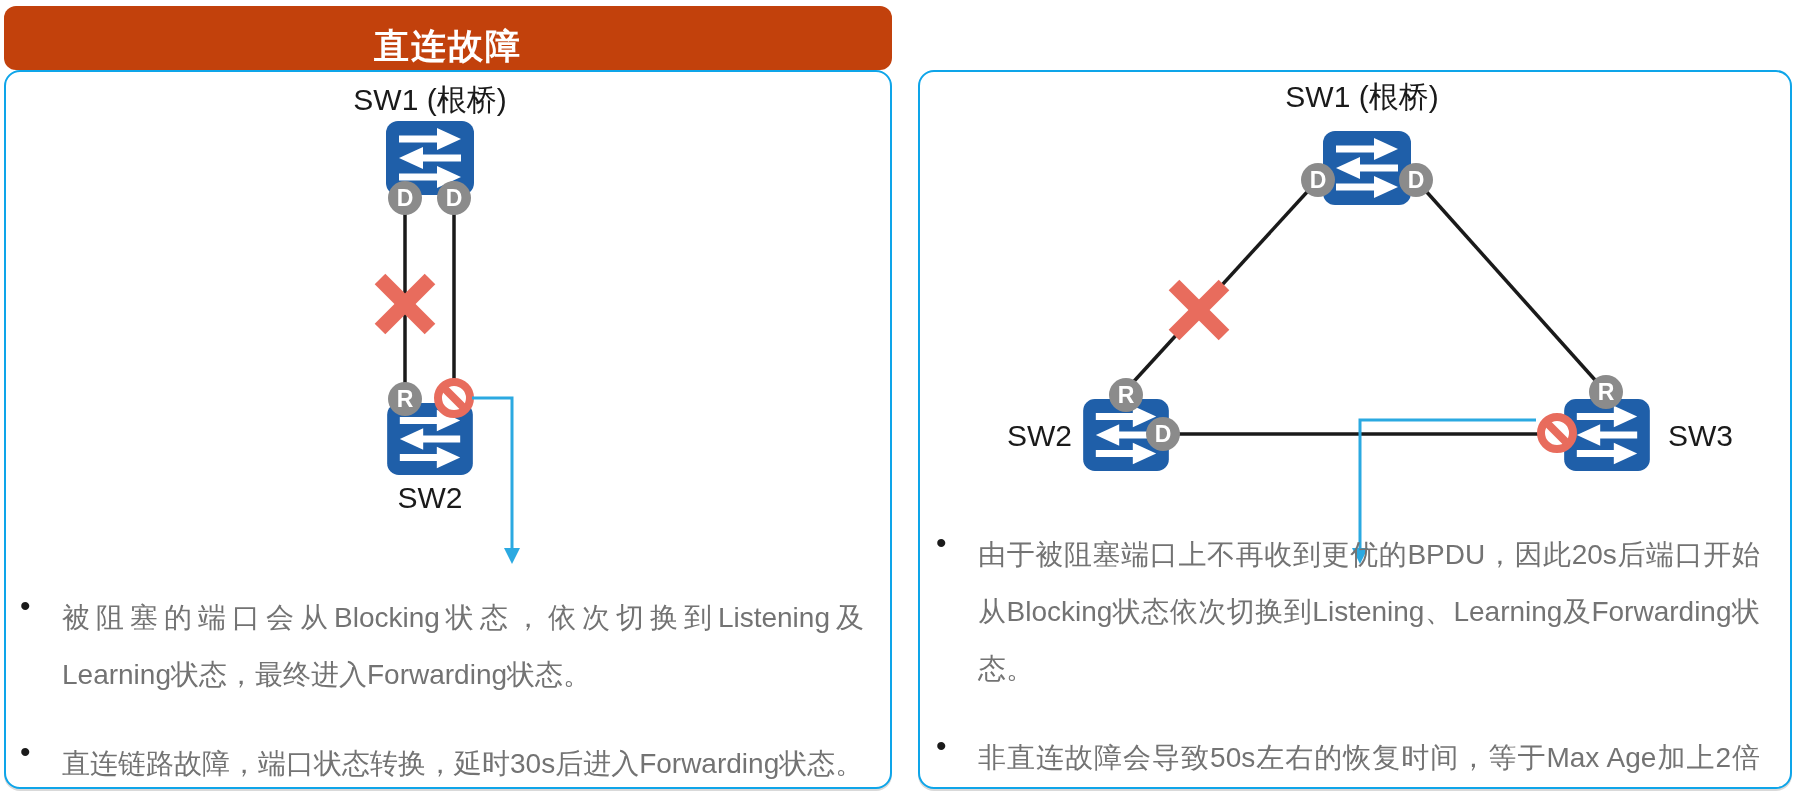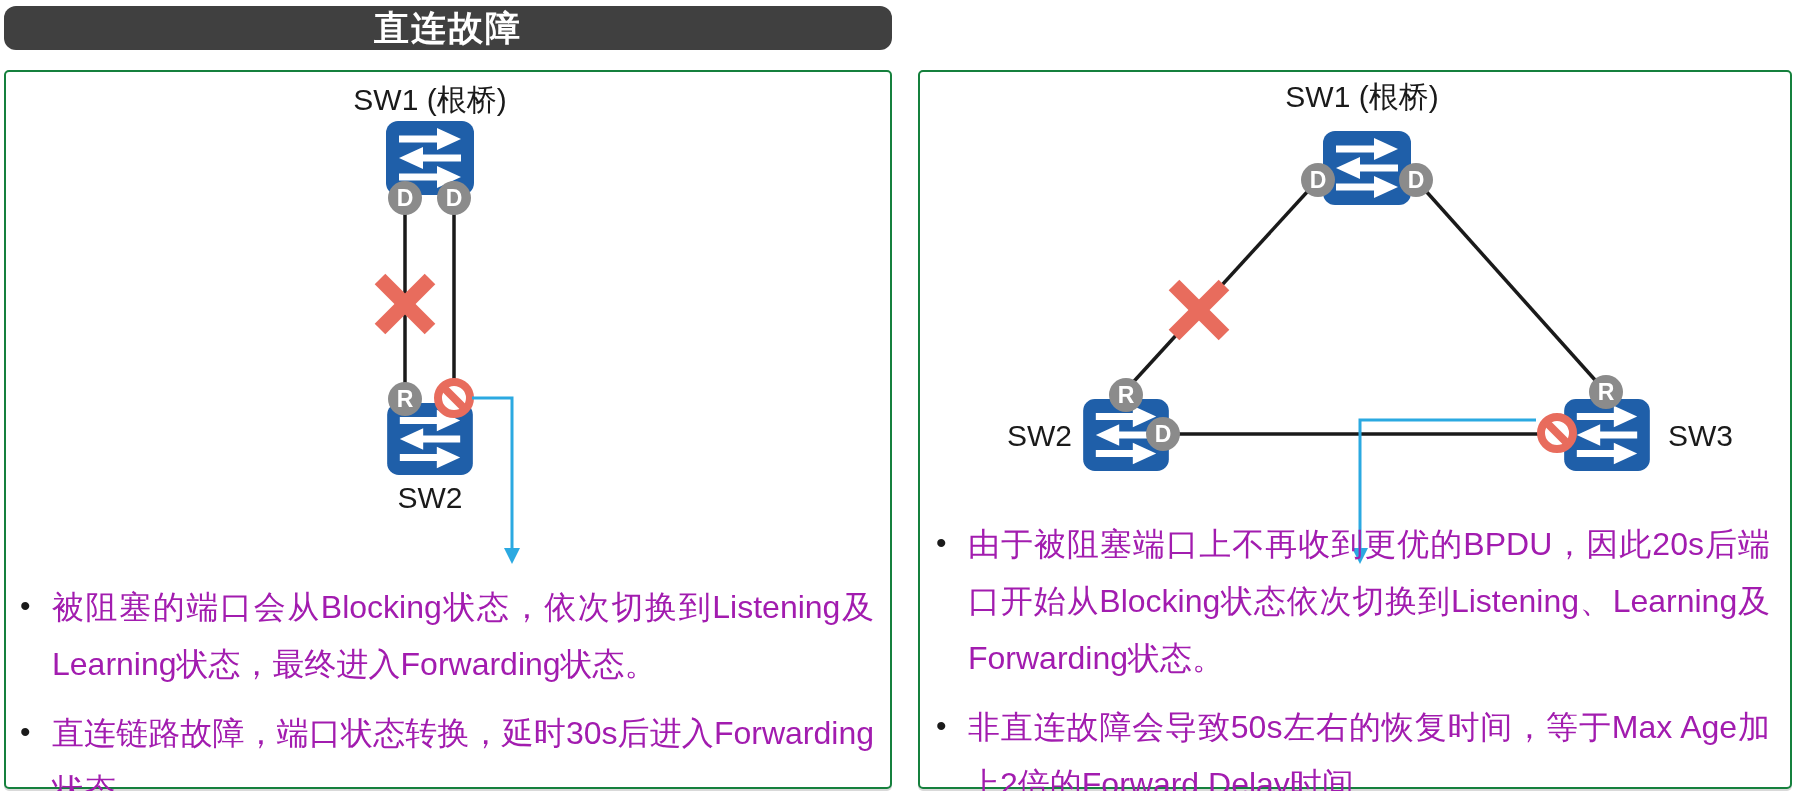--- a/index.html
+++ b/index.html
@@ -2,41 +2,41 @@
 <html><head>
 <meta charset="utf-8">
 <style>
   html,body{margin:0;padding:0;background:#fff;}
   .stage{
     position:relative;width:1797px;height:791px;overflow:hidden;background:#fff;
     font-family:"Liberation Sans","DejaVu Sans",sans-serif;color:#1a1a1a;
   }
   .panel{position:absolute;top:0;height:791px;}
   .panel-header{
-    position:absolute;top:6px;left:0;right:0;height:44px;
-    background:#404040;border-radius:12px;
-    display:flex;align-items:center;justify-content:center;
+    position:absolute;top:6px;left:0;right:0;height:64px;
+    background:#c2410c;border-radius:12px;
+    display:flex;align-items:flex-end;justify-content:center;
   }
   .panel-header span{
     color:#fff;font-size:35px;font-weight:bold;letter-spacing:2px;
   }
   .panel-body{
     position:absolute;top:70px;left:0;right:0;bottom:2px;
-    background:#fff;border:2px solid #15803d;border-radius:5px;
+    background:#fff;border:2px solid #0ea5e9;border-radius:16px;
     box-shadow:0 2px 0 #d9d9d9;
   }
   .diagram{position:absolute;top:0;left:0;}
   .bullets{position:absolute;}
   .bullet{display:flex;margin-bottom:8px;}
   .dot{
     flex:0 0 30px;width:30px;font-size:30px;line-height:57px;color:#1a1a1a;
   }
   .bullet p{
-    margin:2px;flex:1 1 auto;font-size:32px;line-height:57px;
-    text-align:justify;color:#a21caf;
+    margin:12px;flex:1 1 auto;font-size:28px;line-height:57px;
+    text-align:justify;color:#737373;
   }
   #panel-left{left:4px;width:888px;}
   #panel-right{left:918px;width:874px;}
   #panel-left .bullets{top:505px;left:14px;right:14px;}
   #panel-right .bullets{top:442px;left:16px;right:18px;}
   svg text.node-label{
     font-family:"Liberation Sans","DejaVu Sans",sans-serif;
     font-size:30px;fill:#1a1a1a;
   }
   svg text.badge-label{

